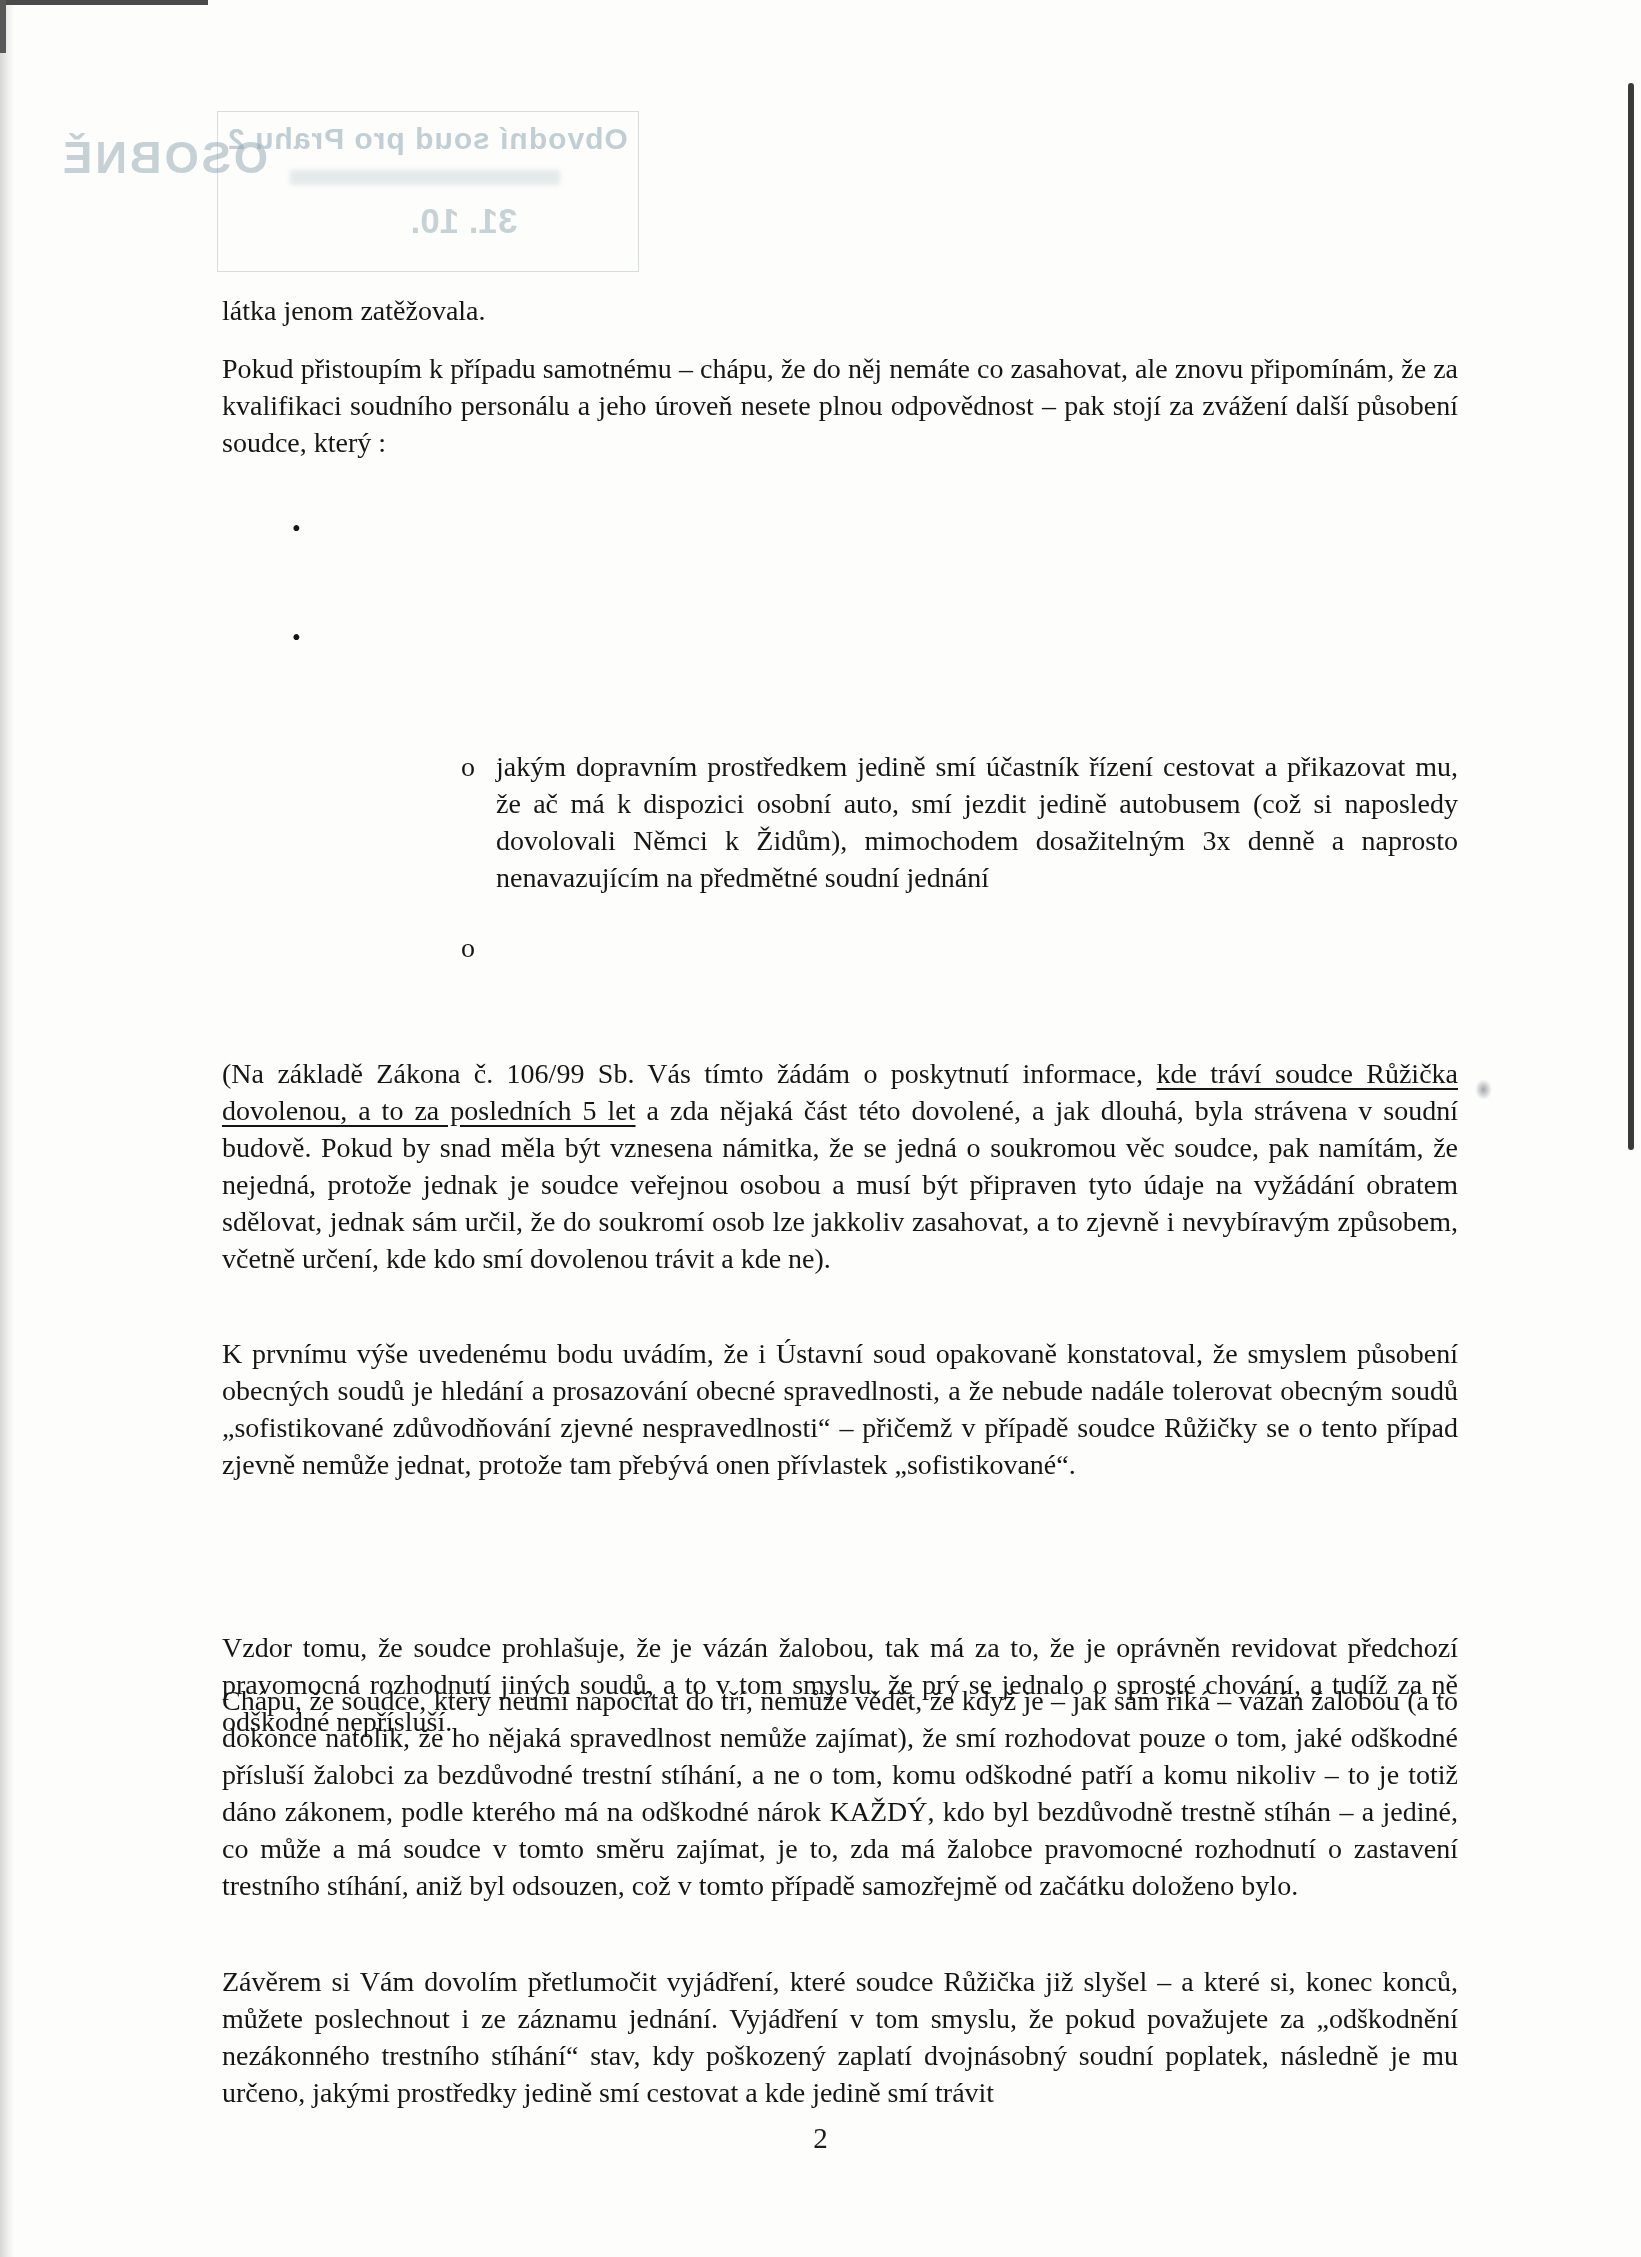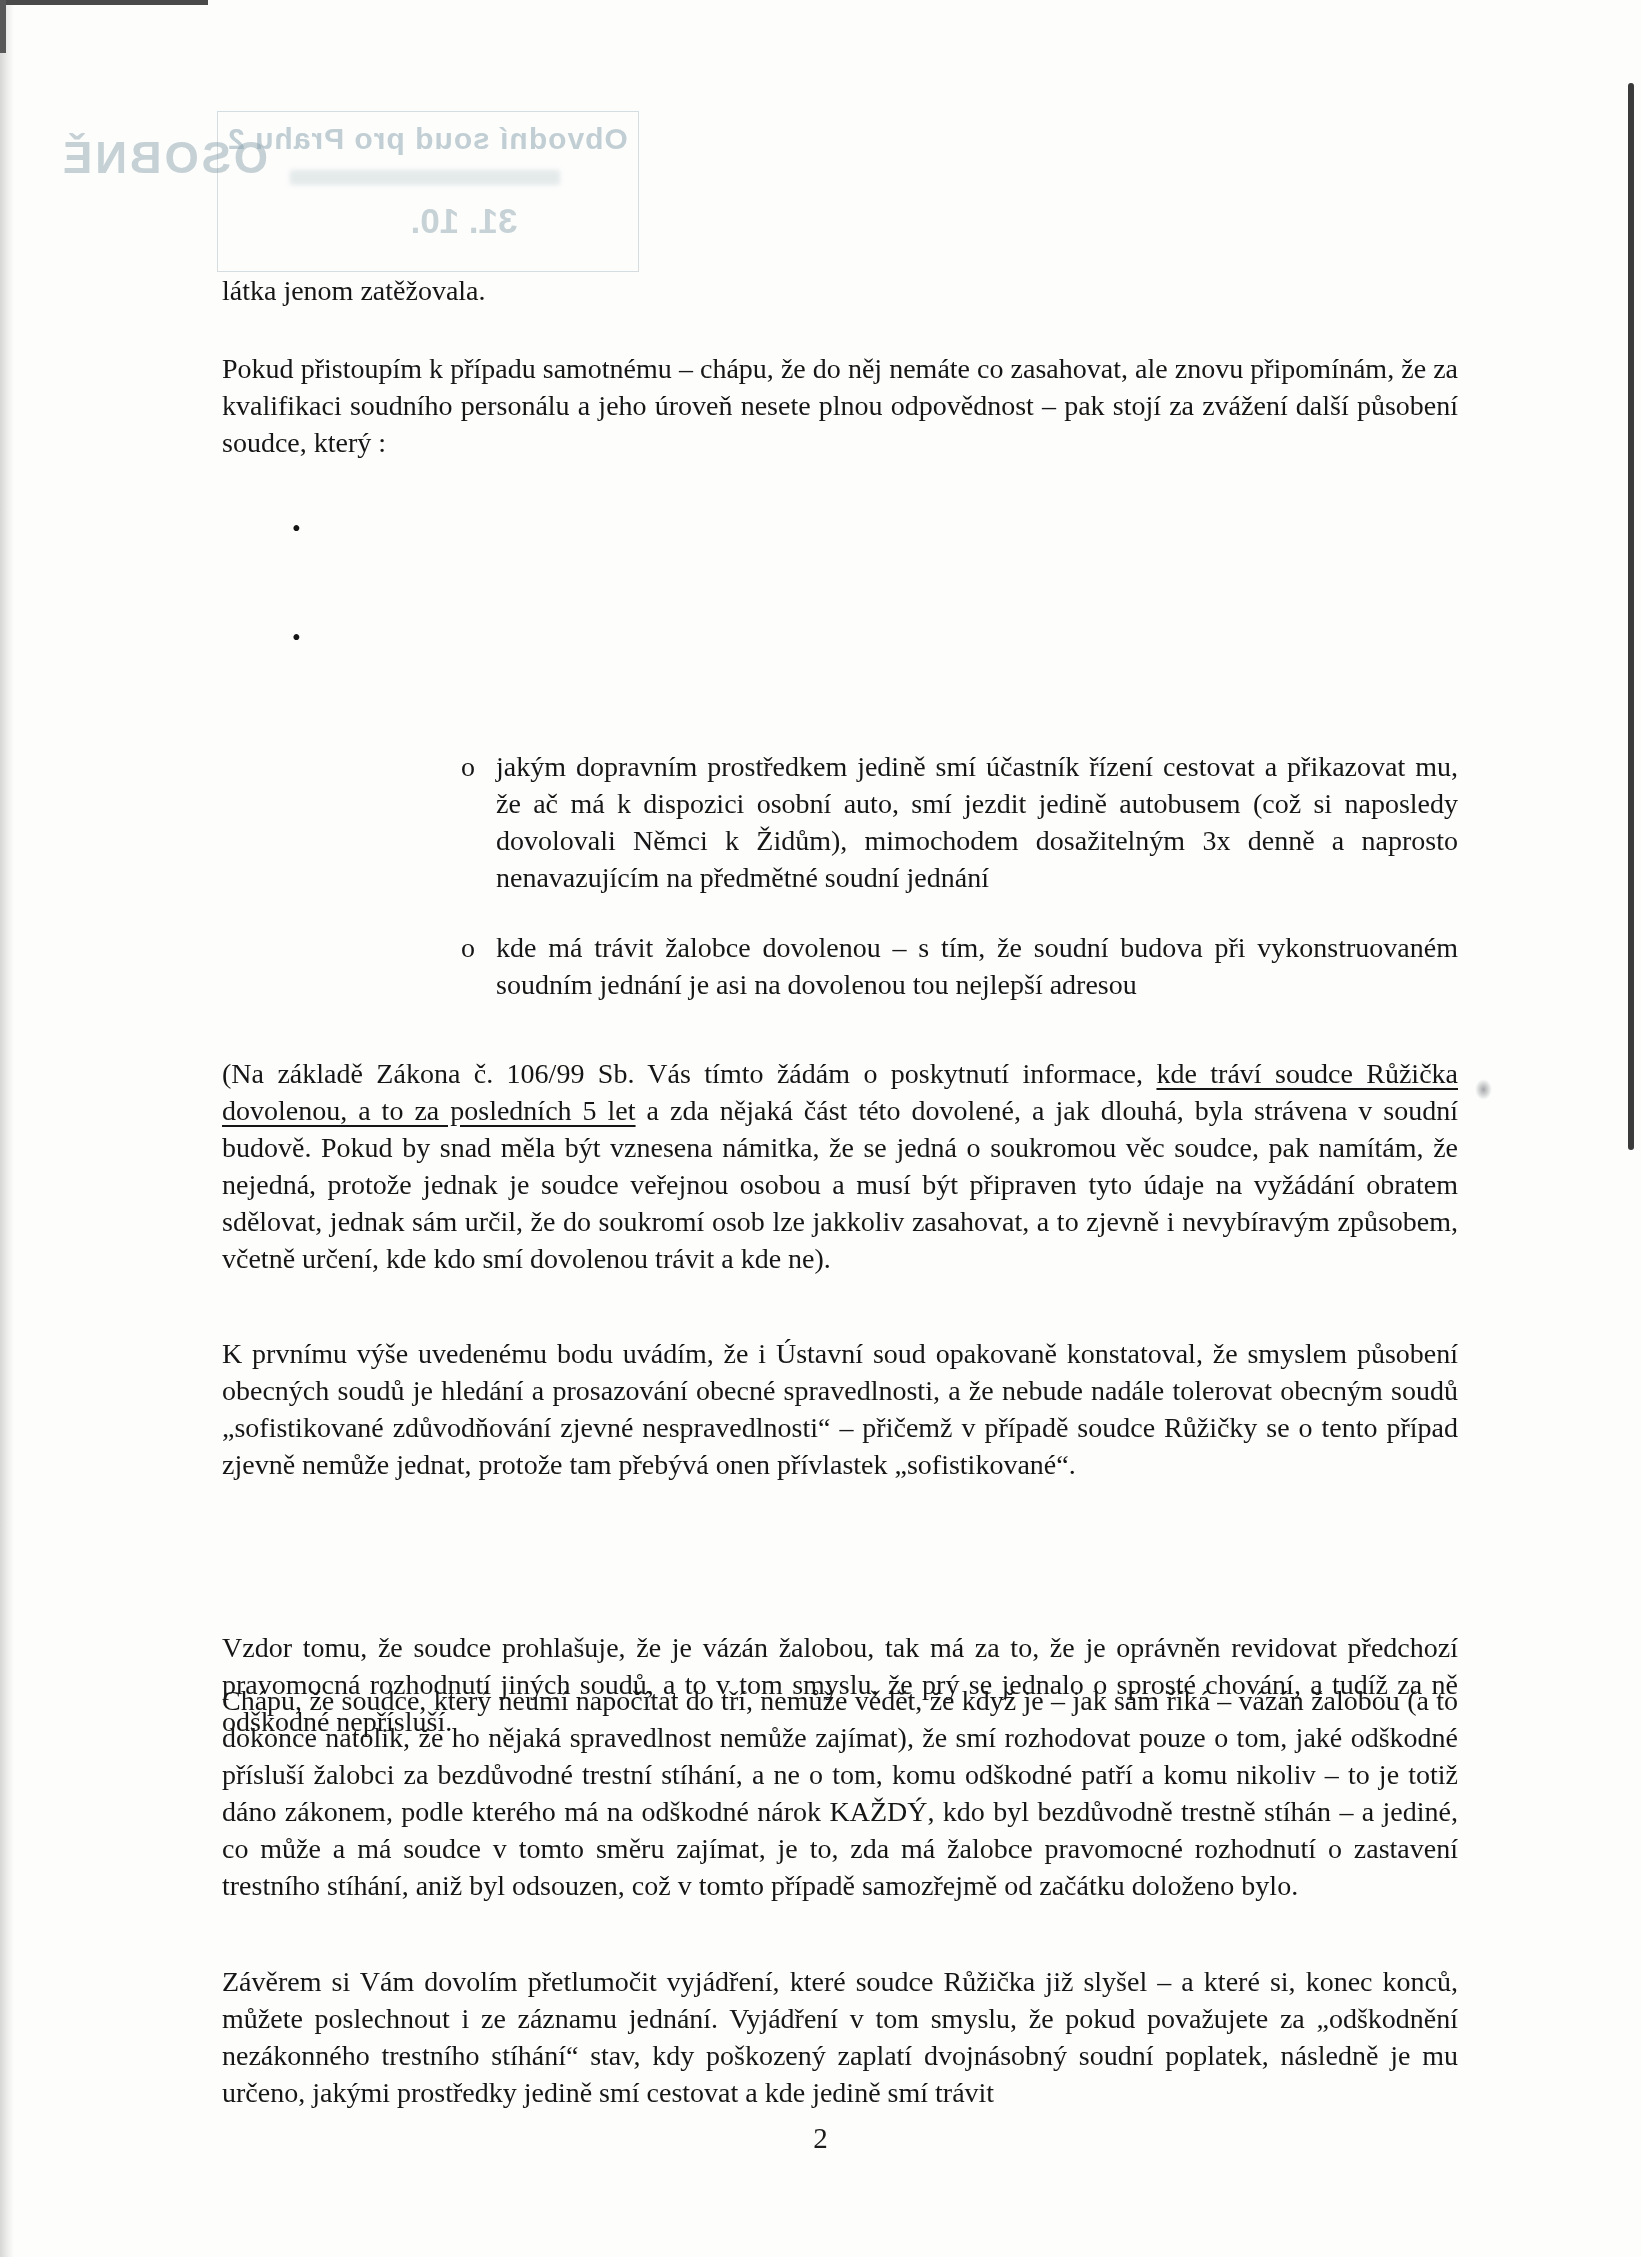--- a/index.html
+++ b/index.html
@@ -61,39 +61,38 @@
   <div class="edge-corner"></div>
   <div class="scan-line-right"></div>
   <div class="smudge"></div>
 
   <div class="stamp-box"></div>
   <div class="stamp-court mir">Obvodní soud pro Prahu 2</div>
   <div class="stamp-blurline"></div>
   <div class="stamp-date mir">31. 10.</div>
   <div class="stamp-osobne mir">OSOBNĚ</div>
 
-  <div class="block" style="top:272px">látka jenom zatěžovala.</div>
+  <div class="block" style="top:292px">látka jenom zatěžovala.</div>
   <div class="block" style="top:350px">Pokud přistoupím k případu samotnému – chápu, že do něj nemáte co zasahovat, ale znovu připomínám, že za kvalifikaci soudního personálu a jeho úroveň nesete plnou odpovědnost – pak stojí za zvážení další působení soudce, který :</div>
 
   <div class="block bullet" style="top:510px">
     <span class="marker">•</span>
   </div>
 
   <div class="block bullet" style="top:619px">
     <span class="marker">•</span>
   </div>
 
   <div class="block sub" style="top:748px">
     <span class="marker">o</span>
     <span>jakým dopravním prostředkem jedině smí účastník řízení cestovat a přikazovat mu, že ač má k dispozici osobní auto, smí jezdit jedině autobusem (což si naposledy dovolovali Němci k Židům), mimochodem dosažitelným 3x denně a naprosto nenavazujícím na předmětné soudní jednání</span>
   </div>
 
   <div class="block sub" style="top:929px">
     <span class="marker">o</span>
-    <span>kde má trávit žalobce dovolenou – s tím, že soudní budova při vykonstruovaném soudním jednání je asi na dovolenou tou nejlepší adresou</span>
   </div>
 
   <div class="block" style="top:1055px">(Na základě Zákona č. 106/99 Sb. Vás tímto žádám o <span class="run-b">poskytnutí informace</span>, <span class="run-u">kde tráví soudce Růžička dovolenou, a to za posledních 5 let</span> a zda nějaká část této dovolené, a jak dlouhá, byla strávena v soudní budově. Pokud by snad měla být vznesena námitka, že se jedná o soukromou věc soudce, pak namítám, že nejedná, protože jednak je soudce veřejnou osobou a musí být připraven tyto údaje na vyžádání obratem sdělovat, jednak sám určil, že do soukromí osob lze jakkoliv zasahovat, a to zjevně i nevybíravým způsobem, včetně určení, kde kdo smí dovolenou trávit a kde ne).</div>
   <div class="block" style="top:1335px">K prvnímu výše uvedenému bodu uvádím, že i Ústavní soud opakovaně konstatoval, že smyslem působení obecných soudů je hledání a prosazování obecné spravedlnosti, a že nebude nadále tolerovat obecným soudů <span class="run-b">„sofistikované zdůvodňování zjevné nespravedlnosti“</span> – přičemž v případě soudce Růžičky se o tento případ zjevně nemůže jednat, protože tam přebývá onen přívlastek „sofistikované“.</div>
   <div class="block" style="top:1629px">Vzdor tomu, že soudce prohlašuje, že je vázán žalobou, tak má za to, že je oprávněn revidovat předchozí pravomocná rozhodnutí jiných soudů, a to v tom smyslu, že prý se jednalo o sprosté chování, a tudíž za ně odškodné nepřísluší.</div>
   <div class="block" style="top:1682px">Chápu, že soudce, který neumí napočítat do tří, nemůže vědět, že když je – jak sám říká – vázán žalobou (a to dokonce natolik, že ho nějaká spravedlnost nemůže zajímat), že smí rozhodovat pouze o tom, jaké odškodné přísluší žalobci za bezdůvodné trestní stíhání, a ne o tom, komu odškodné patří a komu nikoliv – to je totiž dáno zákonem, podle kterého má na odškodné nárok KAŽDÝ, kdo byl bezdůvodně trestně stíhán – a jediné, co může a má soudce v tomto směru zajímat, je to, zda má žalobce pravomocné rozhodnutí o zastavení trestního stíhání, aniž byl odsouzen, což v tomto případě samozřejmě od začátku doloženo bylo.</div>
   <div class="block" style="top:1963px">Závěrem si Vám dovolím přetlumočit vyjádření, které soudce Růžička již slyšel – a které si, konec konců, můžete poslechnout i ze záznamu jednání. Vyjádření v tom smyslu, že pokud považujete za „odškodnění nezákonného trestního stíhání“ stav, kdy poškozený zaplatí dvojnásobný soudní poplatek, následně je mu určeno, jakými prostředky jedině smí cestovat a kde jedině smí trávit</div>
 
   <div class="page-number">2</div>
 </div>

